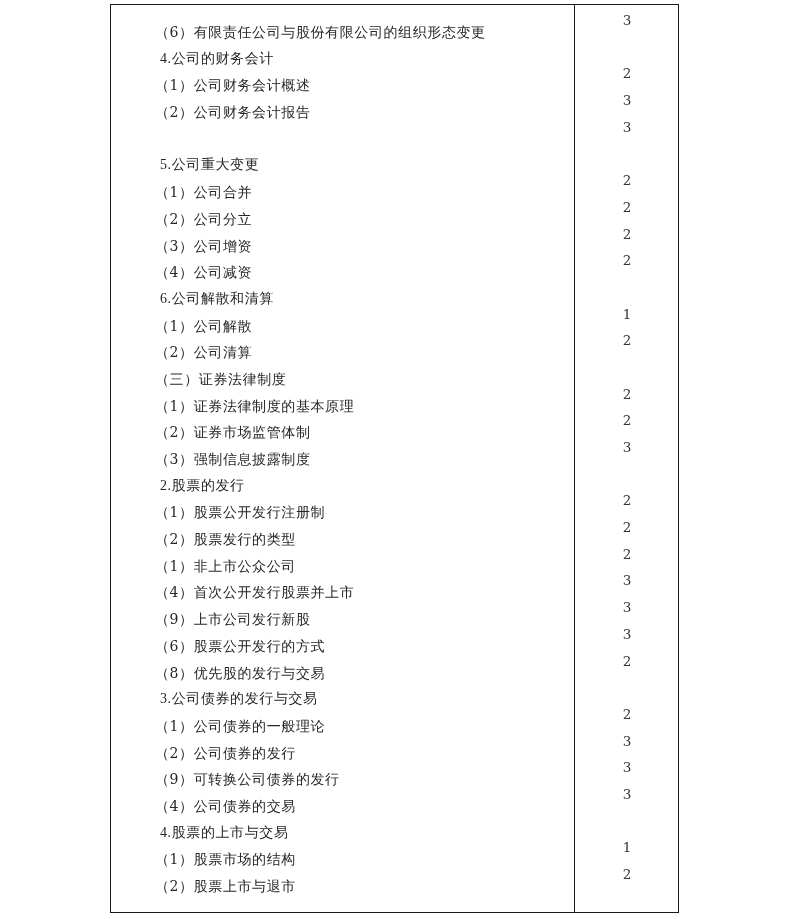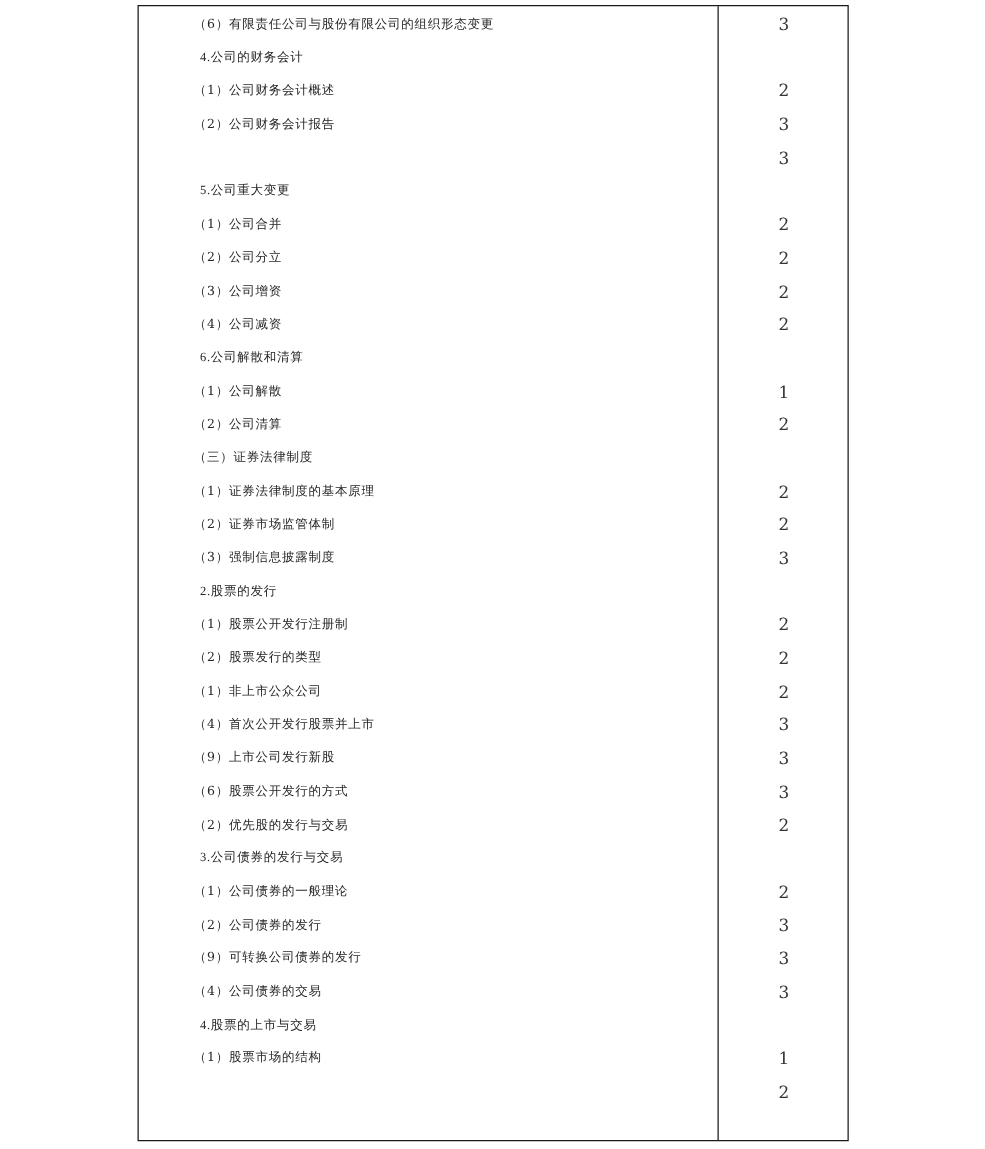--- a/index.html
+++ b/index.html
@@ -38,23 +38,23 @@
       top: 2px;
       width: 100%;
     }
     .row {
       height: 26.7px;
       position: relative;
     }
     .row-label {
       position: absolute;
       left: 44px;
-      top: 0;
+      top: 12px;
       line-height: 26.7px;
-      font-size: 10px;
+      font-size: 14px;
       letter-spacing: 0.6px;
       white-space: nowrap;
       color: #262626;
     }
     .row-label.heading {
       left: 49px;
       font-family: Liberation Serif, serif;
     }
     .row-score {
       position: absolute;
@@ -162,21 +162,21 @@
       </div>
     <div class="row">
         <span class="row-label">（9）上市公司发行新股</span>
         <span class="row-score">3</span>
       </div>
     <div class="row">
         <span class="row-label">（6）股票公开发行的方式</span>
         <span class="row-score">3</span>
       </div>
     <div class="row">
-        <span class="row-label">（2）优先股的发行与交易</span>
+        <span class="row-label">（8）优先股的发行与交易</span>
         <span class="row-score">2</span>
       </div>
     <div class="row">
         <span class="row-label heading">3.公司债券的发行与交易</span>
         <span class="row-score"></span>
       </div>
     <div class="row">
         <span class="row-label">（1）公司债券的一般理论</span>
         <span class="row-score">2</span>
       </div>
@@ -194,16 +194,17 @@
       </div>
     <div class="row">
         <span class="row-label heading">4.股票的上市与交易</span>
         <span class="row-score"></span>
       </div>
     <div class="row">
         <span class="row-label">（1）股票市场的结构</span>
         <span class="row-score">1</span>
       </div>
     <div class="row">
+        <span class="row-label">（2）股票上市与退市</span>
         <span class="row-score">2</span>
       </div>
   </div>
 </div>
 
 </body></html>

